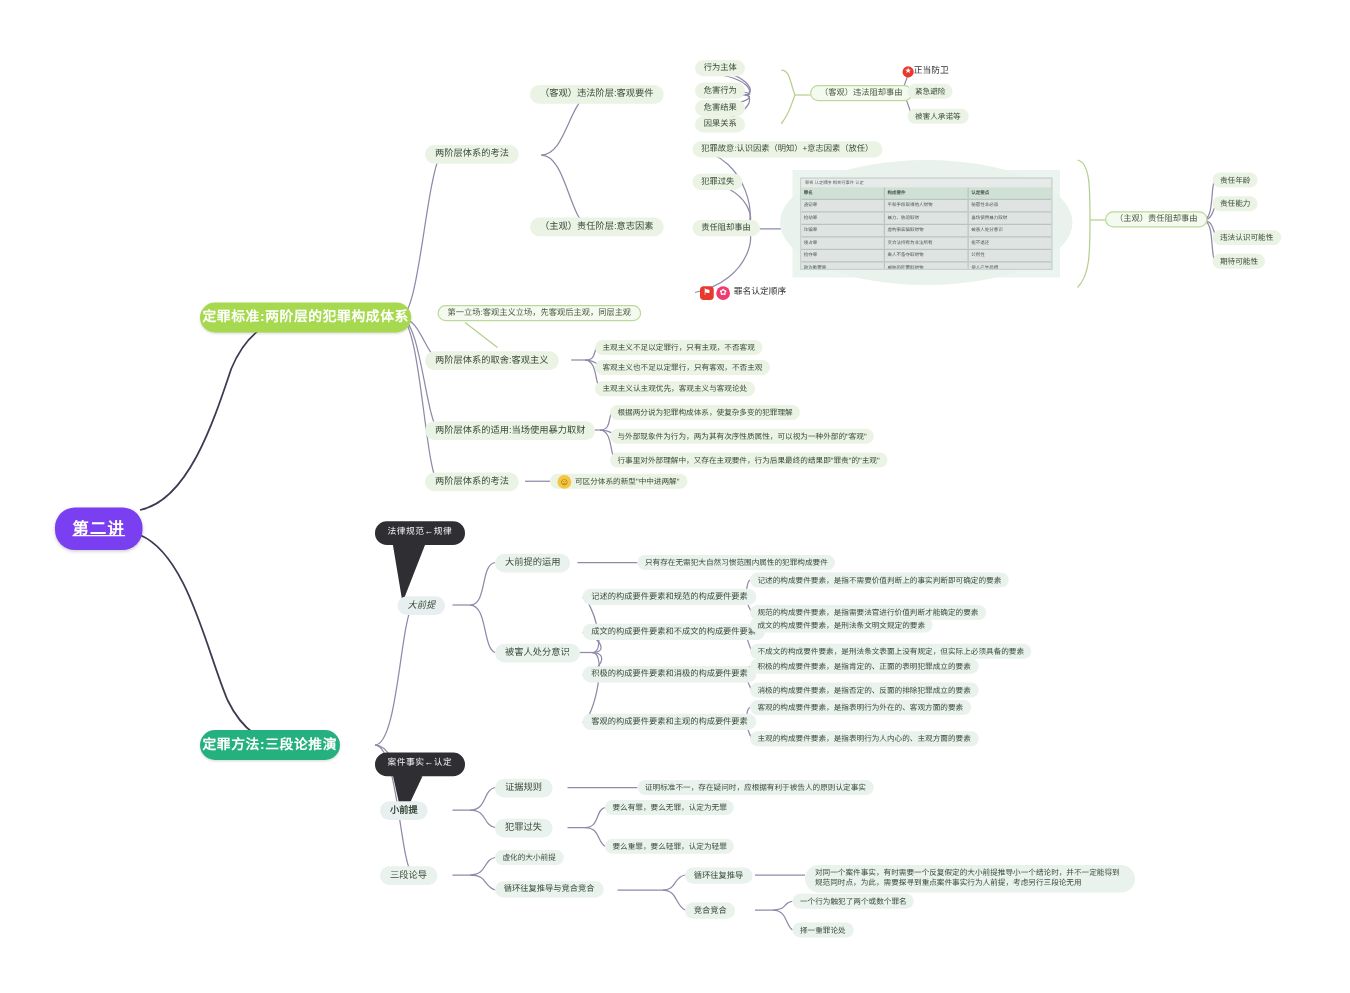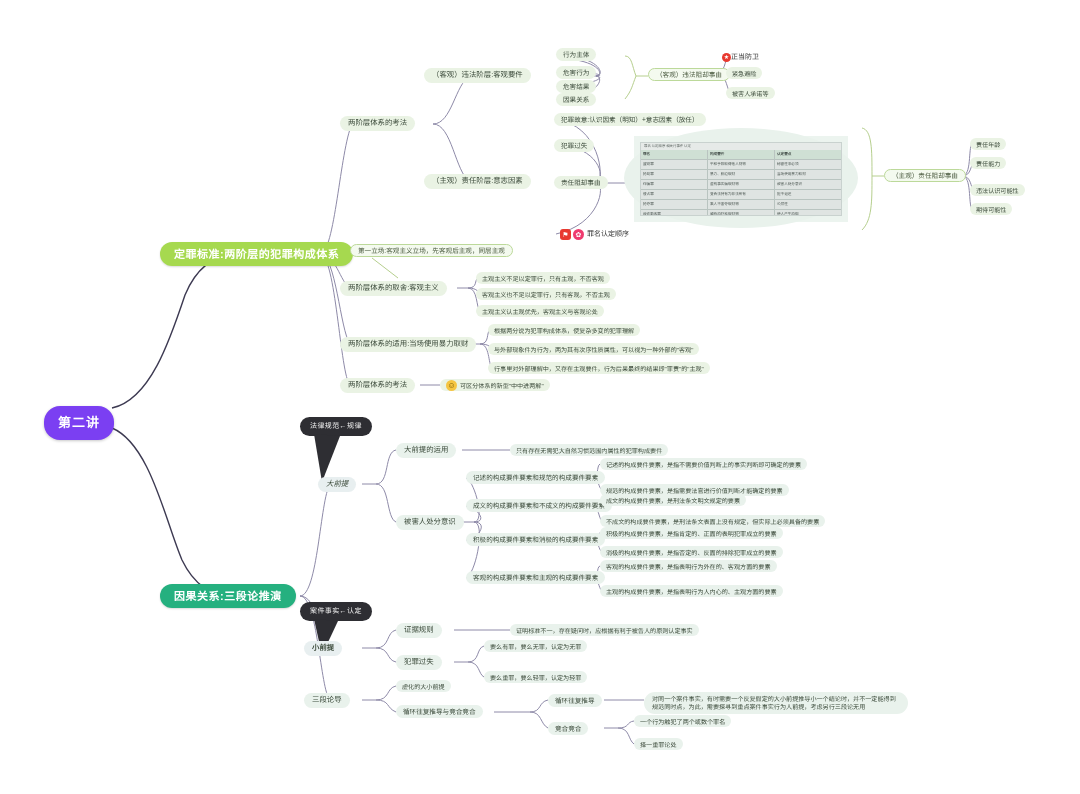--- a/index.html
+++ b/index.html
@@ -19,21 +19,21 @@
   
   .root{
     background:#7b3ff2;color:#fff;border-radius:16px;
     font-size:13px;font-weight:bold;letter-spacing:1px;
     padding:0 14px;height:34px;justify-content:center;
     box-shadow:0 1px 3px rgba(0,0,0,.22);
   }
   
   .lvl1{
     border-radius:14px;color:#fff;font-size:11px;font-weight:bold;
-    padding:0 14px;height:24px;justify-content:center;letter-spacing:.5px;
+    padding:0 2px;height:24px;justify-content:center;letter-spacing:.5px;
     box-shadow:0 1px 2px rgba(0,0,0,.15);
   }
   .lvl1.green{background:#a6d94f;}
   .lvl1.teal{background:#25b07f;}
 
   
   .cap{
     background:#eaf3e4;color:#3b4a3a;border-radius:11px;
     font-size:7.4px;padding:0 8px;height:15px;
   }
@@ -210,21 +210,21 @@
       <path d="M530,712 C542,712 540,724 548,728"></path>
 
       <path d="M604,700 L644,700"></path>
 
       <path d="M604,728 L618,728"></path>
       <path d="M618,728 C630,728 626,722 634,721"></path>
       <path d="M618,728 C630,728 628,740 634,744"></path>
     </g>
   </svg>
 
-  <div class="node root" style="left:44px;top:406px;">第二讲</div>
+  <div class="node root" style="left:44px;top:406px;text-decoration:underline;">第二讲</div>
 
   <div class="node lvl1 green" style="left:160px;top:242px;">定罪标准:两阶层的犯罪构成体系</div>
 
   <div class="node cap" style="left:340px;top:116px;">两阶层体系的考法</div>
 
   <div class="node cap" style="left:424px;top:68px;">（客观）违法阶层:客观要件</div>
 
   <div class="node cap sml" style="left:556px;top:48px;">行为主体</div>
   <div class="node cap sml" style="left:556px;top:66px;">危害行为</div>
   <div class="node cap sml" style="left:556px;top:80px;">危害结果</div>
@@ -311,21 +311,21 @@
   <div class="node cap tiny" style="left:488px;top:324px;">根据两分说为犯罪构成体系，使复杂多变的犯罪理解</div>
   <div class="node cap tiny" style="left:488px;top:343px;">与外部现象件为行为，两为其有次序性质属性，可以视为一种外部的"客观"</div>
   <div class="node cap tiny" style="left:488px;top:362px;">行事里对外部理解中，又存在主观要件，行为后果最终的结果即"罪责"的"主观"</div>
 
   <div class="node cap" style="left:340px;top:378px;">两阶层体系的考法</div>
   <div class="node cap tiny" style="left:440px;top:379px;">
     <span class="ic-smile"></span>
     <span>可区分体系的新型"中中进两解"</span>
   </div>
 
-  <div class="node lvl1 teal" style="left:160px;top:584px;">因果关系:三段论推演</div>
+  <div class="node lvl1 teal" style="left:160px;top:584px;">定罪方法:三段论推演</div>
 
   <div class="node callout" style="left:300px;top:417px;">法律规范←规律</div>
   <svg class="callout-tail" style="left:300px;top:430px;width:60px;height:56px;" viewBox="0 0 60 56">
     <path d="M14,4 L40,6 L22,52 Z" fill="#2e2e33"></path>
   </svg>
 
   <div class="node cap ice" style="left:318px;top:477px;font-style:italic;">大前提</div>
 
   <div class="node cap mint" style="left:396px;top:443px;">大前提的运用</div>
   <div class="node cap tiny mint" style="left:510px;top:444px;">只有存在无需犯大自然习惯范围内属性的犯罪构成要件</div>

